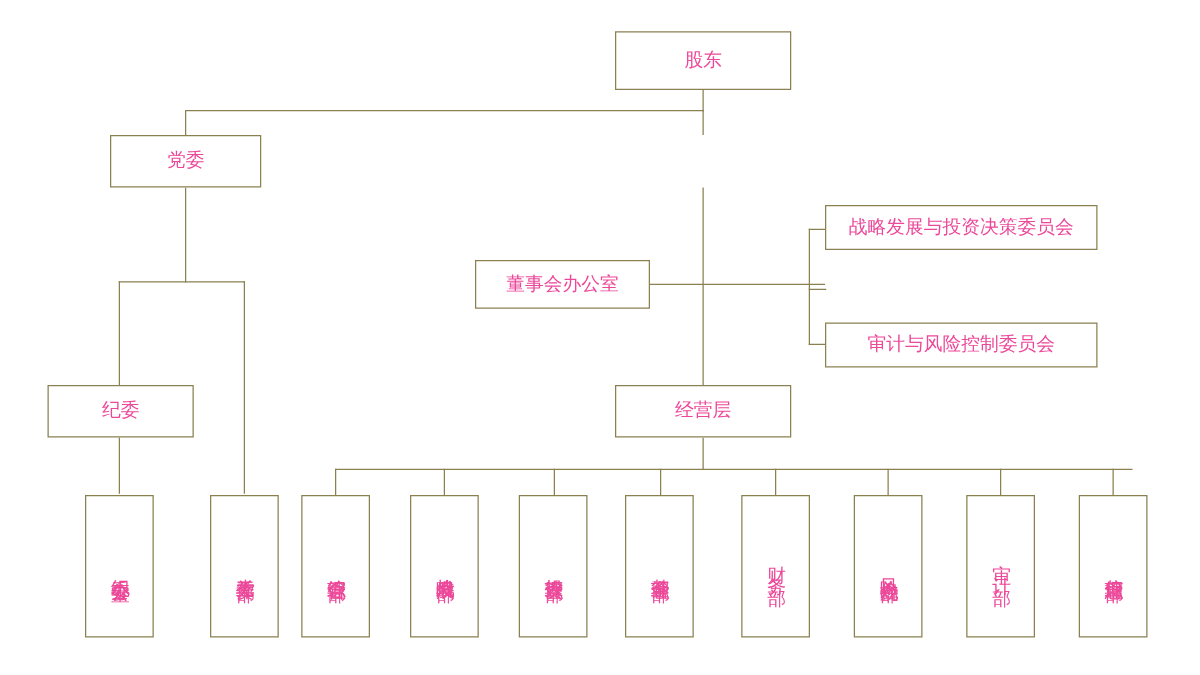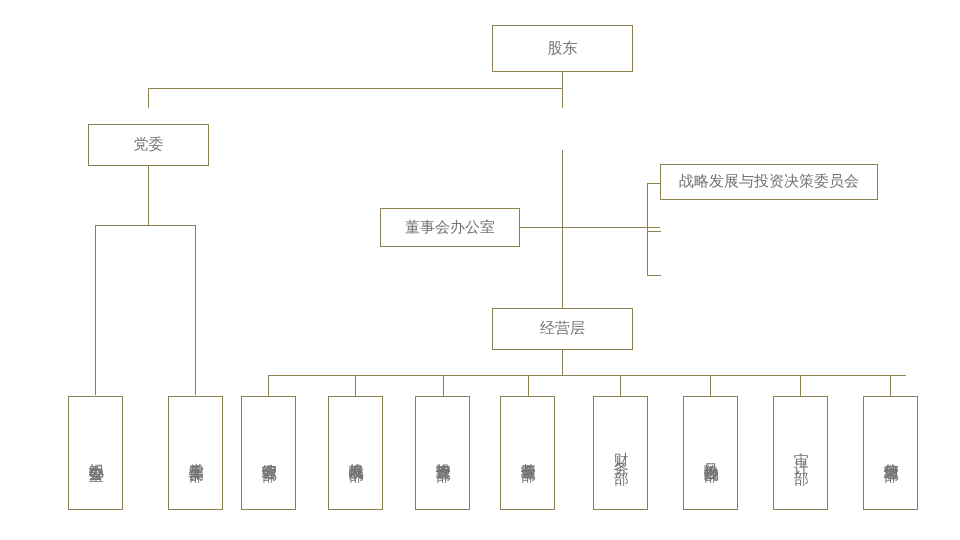--- a/index.html
+++ b/index.html
@@ -27,21 +27,21 @@
     display: flex;
     align-items: center;
     justify-content: center;
     text-align: center;
     z-index: 3;
   }
   .node-label {
     display: block;
     line-height: 1.15;
     white-space: nowrap;
-    color: #737373;
+    color: #ec4899;
   }
   .node.h .node-label {
     font-size: 15px;
   }
   
   .node.v {
     align-items: center;
     justify-content: center;
   }
   .node.v .node-label {
@@ -101,35 +101,41 @@
   <div class="edge v" style="left:528px; top:375px; height:21px;"></div>
   <div class="edge v" style="left:620px; top:375px; height:21px;"></div>
   <div class="edge v" style="left:710px; top:375px; height:21px;"></div>
   <div class="edge v" style="left:800px; top:375px; height:21px;"></div>
   <div class="edge v" style="left:890px; top:375px; height:21px;"></div>
 
   <div class="node h" style="left:492px; top:25px; width:141px; height:47px;">
     <span class="node-label">股东</span>
   </div>
 
-  <div class="node h" style="left:88px; top:108px; width:121px; height:42px;margin-top:16px;">
+  <div class="node h" style="left:88px; top:108px; width:121px; height:42px;">
     <span class="node-label">党委</span>
   </div>
 
 
   <div class="node h" style="left:660px; top:164px; width:218px; height:36px;">
     <span class="node-label">战略发展与投资决策委员会</span>
   </div>
 
   <div class="node h" style="left:380px; top:208px; width:140px; height:39px;">
     <span class="node-label">董事会办公室</span>
   </div>
 
 
+  <div class="node h" style="left:660px; top:258px; width:218px; height:36px;">
+    <span class="node-label">审计与风险控制委员会</span>
+  </div>
 
+  <div class="node h" style="left:38px; top:308px; width:117px; height:42px;">
+    <span class="node-label">纪委</span>
+  </div>
 
   <div class="node h" style="left:492px; top:308px; width:141px; height:42px;">
     <span class="node-label">经营层</span>
   </div>
 
   <div class="node v" style="left:68px; top:396px; width:55px; height:114px;">
     <span class="node-label">纪委办公室</span>
   </div>
   <div class="node v" style="left:168px; top:396px; width:55px; height:114px;">
     <span class="node-label">党委工作部</span>

